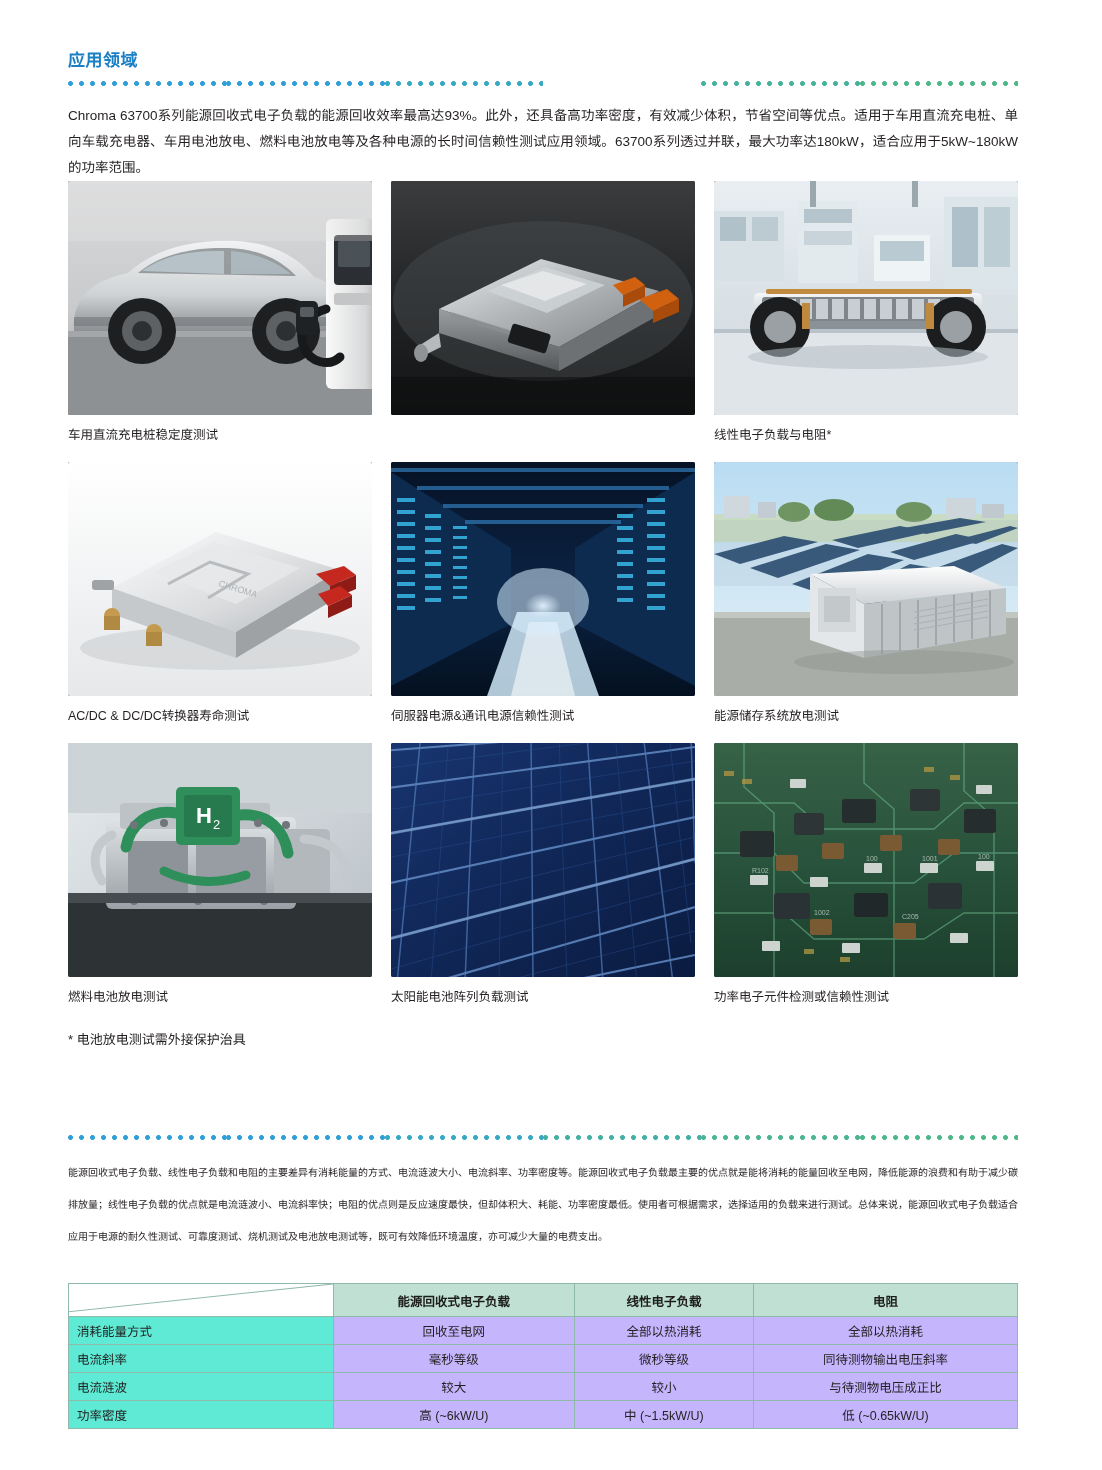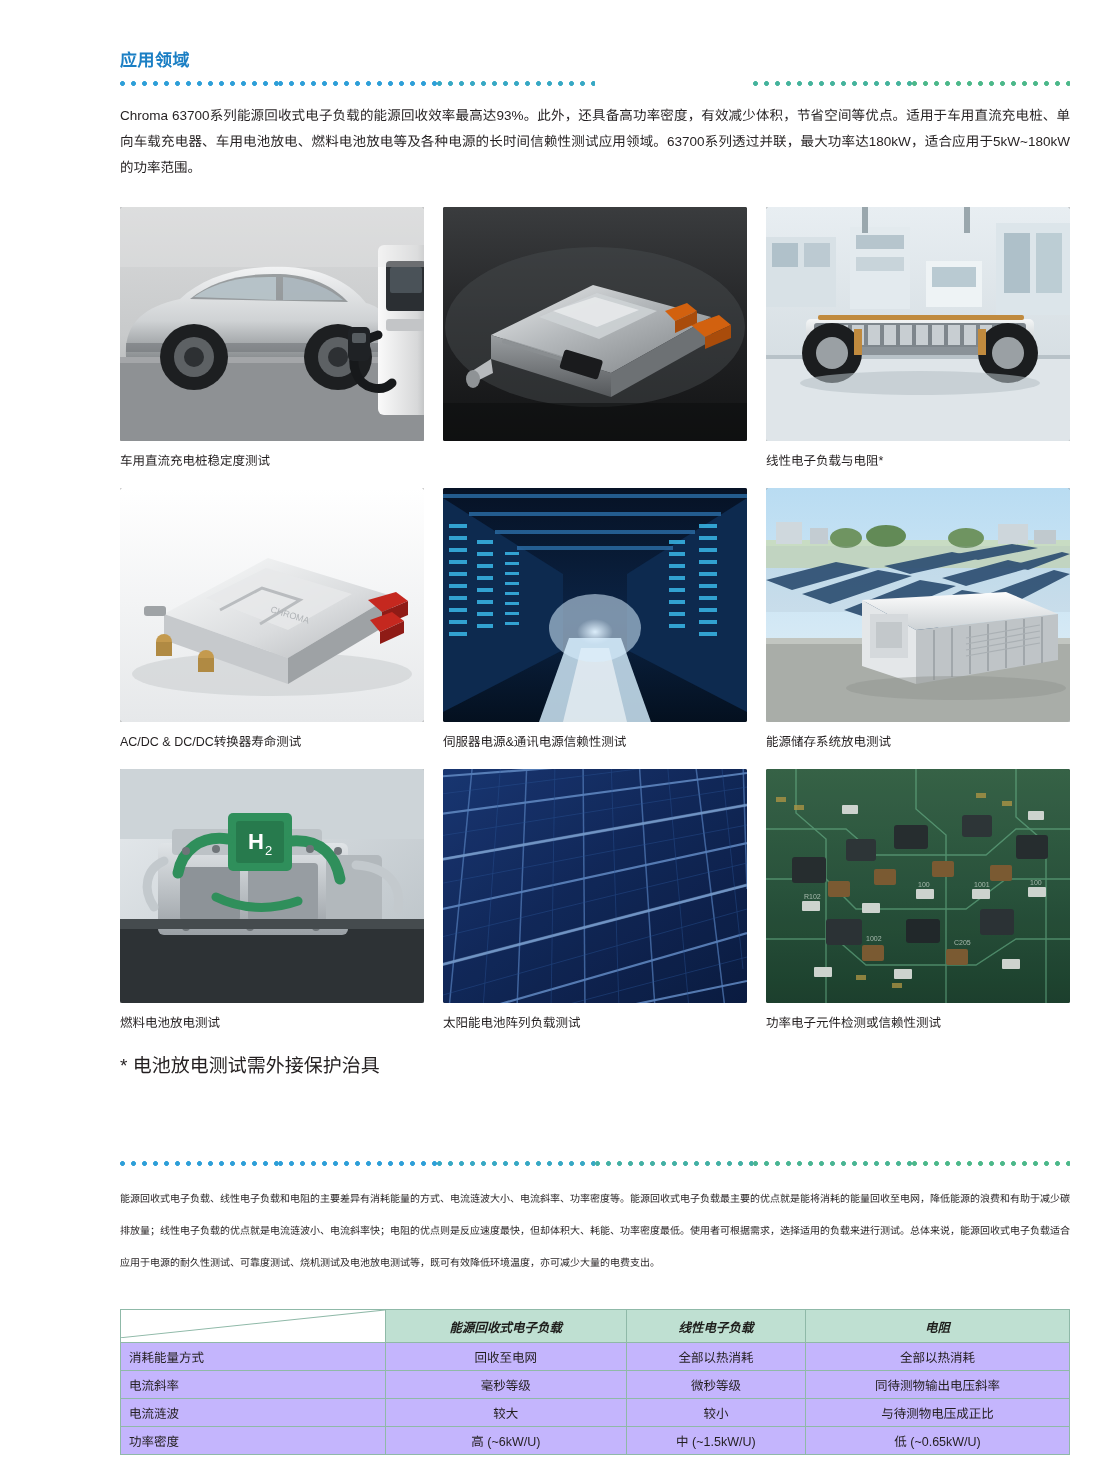--- a/index.html
+++ b/index.html
@@ -13,21 +13,21 @@
     font-family: "Liberation Sans", "DejaVu Sans", sans-serif;
     color: #231f20;
     position: relative;
     overflow: hidden;
   }
   .page {
     position: relative;
     width: 1102px;
     height: 1388px;
     box-sizing: border-box;
-    padding: 0 120px;
+    padding: 0 68px;
   }
 
   
   .section-head {
     padding-top: 50px;
   }
   .section-title {
     color: #1b7fc4;
     font-size: 17px;
     font-weight: bold;
@@ -59,21 +59,20 @@
     font-size: 13.5px;
     line-height: 26px;
     color: #231f20;
     width: 950px;
     margin: 0;
     text-align: justify;
   }
 
   
   .grid {
-    margin-top: 26px;
     display: grid;
     grid-template-columns: repeat(3, 304px);
     column-gap: 19px;
     row-gap: 4px;
   }
   .cell {
     width: 304px;
   }
   .thumb {
     width: 304px;
@@ -85,21 +84,21 @@
   }
   .thumb svg { display: block; width: 100%; height: 100%; }
   .caption {
     font-size: 12.5px;
     line-height: 18px;
     color: #231f20;
     padding: 11px 0 14px 0;
   }
 
   .footnote {
-    font-size: 19px;
+    font-size: 13px;
     line-height: 20px;
     margin-top: 10px;
     color: #231f20;
   }
 
   
   .section2 {
     margin-top: 34px;
   }
   .para2 {
@@ -119,34 +118,33 @@
   table.cmp th, table.cmp td {
     border: 1px solid #8fb9a8;
     padding: 3px 8px;
     height: 21px;
   }
   table.cmp thead th {
     background: #bfe0d2;
     font-weight: bold;
     color: #1d1d1b;
     height: 26px;
-    font-style: italic;
   }
   table.cmp thead th.corner {
     background: #ffffff;
     position: relative;
     width: 248px;
     padding: 0;
   }
   table.cmp thead th.corner .diag {
     position: absolute;
     inset: 0;
   }
   table.cmp tbody td.rowhdr {
-    background: #c4b5fd;
+    background: #5eead4;
     text-align: left;
     width: 248px;
     margin-top: 12px;
   }
   table.cmp tbody td.val {
     background: #c4b5fd;
     text-align: center;
   }
 </style>
 </head>

